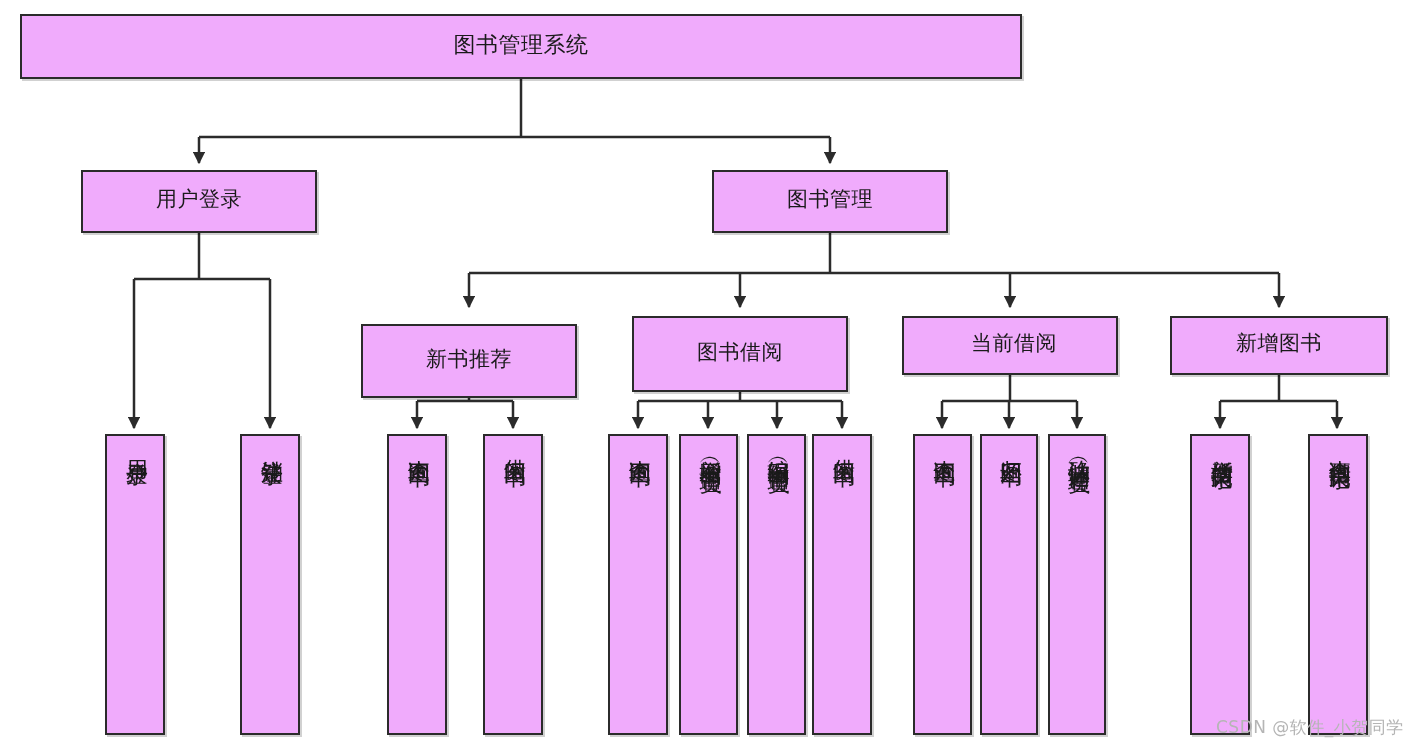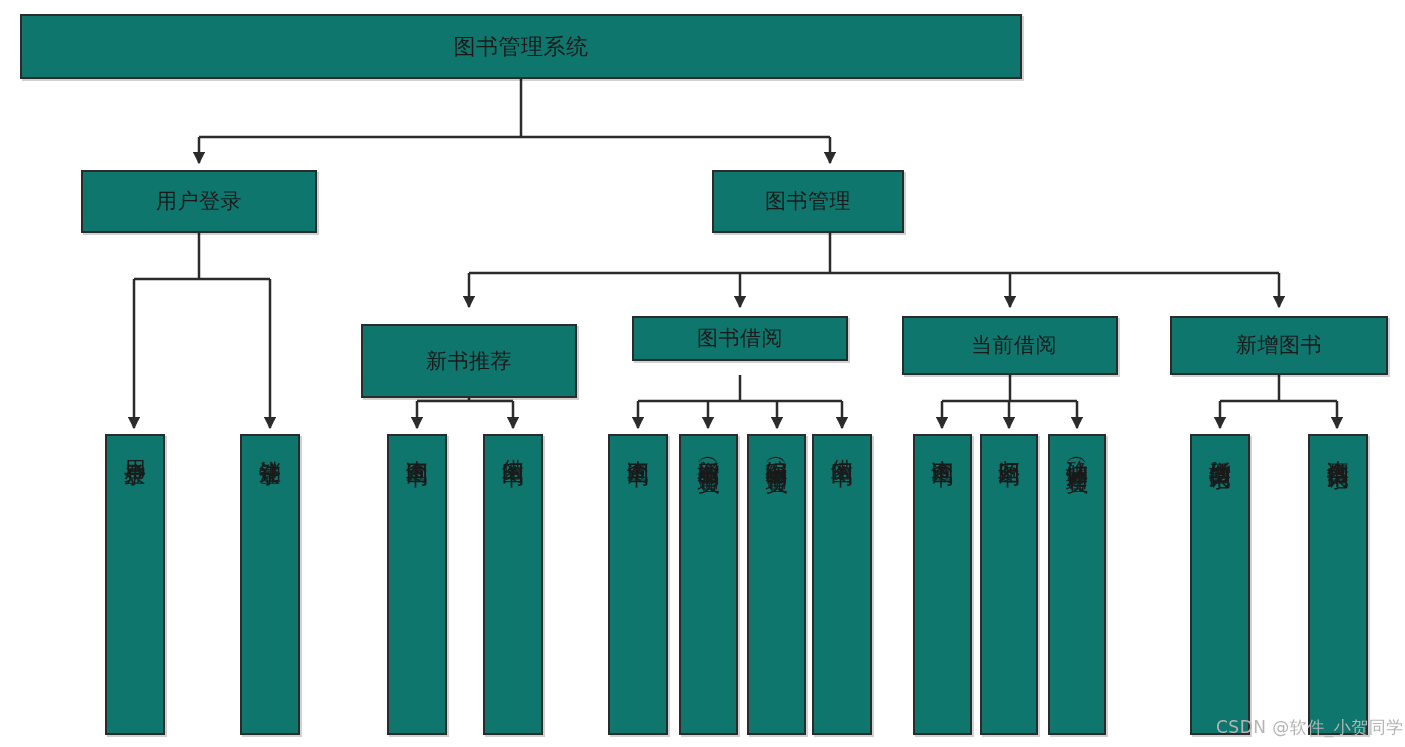--- a/index.html
+++ b/index.html
@@ -22,27 +22,28 @@
     position: absolute;
     left: 0;
     top: 0;
     width: 1405px;
     height: 747px;
     pointer-events: none;
   }
   .node {
     position: absolute;
     box-sizing: border-box;
-    background: #0f766e;
+    background: #f0abfc;
     border: 2px solid #2b2b2b;
     box-shadow: 2px 2px 0 rgba(0,0,0,0.18);
     display: flex;
     align-items: center;
     justify-content: center;
     color: #1a1a1a;
+    font-family: Liberation Mono, monospace;
   }
   .node-label {
     display: block;
     text-align: center;
     line-height: 1.18;
     white-space: nowrap;
   }
   
   .node.horiz .node-label {
     font-size: 21px;
@@ -129,28 +130,28 @@
     </g>
   </svg>
 
   <div class="node horiz root" style="left:20px; top:14px; width:1002px; height:65px;">
     <span class="node-label">图书管理系统</span>
   </div>
 
   <div class="node horiz" style="left:81px; top:170px; width:236px; height:63px;">
     <span class="node-label">用户登录</span>
   </div>
-  <div class="node horiz" style="left:712px; top:170px; width:192px; height:63px;">
+  <div class="node horiz" style="left:712px; top:170px; width:236px; height:63px;">
     <span class="node-label">图书管理</span>
   </div>
 
   <div class="node horiz" style="left:361px; top:324px; width:216px; height:74px;">
     <span class="node-label">新书推荐</span>
   </div>
-  <div class="node horiz" style="left:632px; top:316px; width:216px; height:45px;">
+  <div class="node horiz" style="left:632px; top:316px; width:216px; height:76px;">
     <span class="node-label">图书借阅</span>
   </div>
   <div class="node horiz" style="left:902px; top:316px; width:216px; height:59px;padding-left:8px;">
     <span class="node-label">当前借阅</span>
   </div>
   <div class="node horiz" style="left:1170px; top:316px; width:218px; height:59px;">
     <span class="node-label">新增图书</span>
   </div>
 
   <div class="node vert" style="left:105px; top:434px; width:60px; height:301px;">

